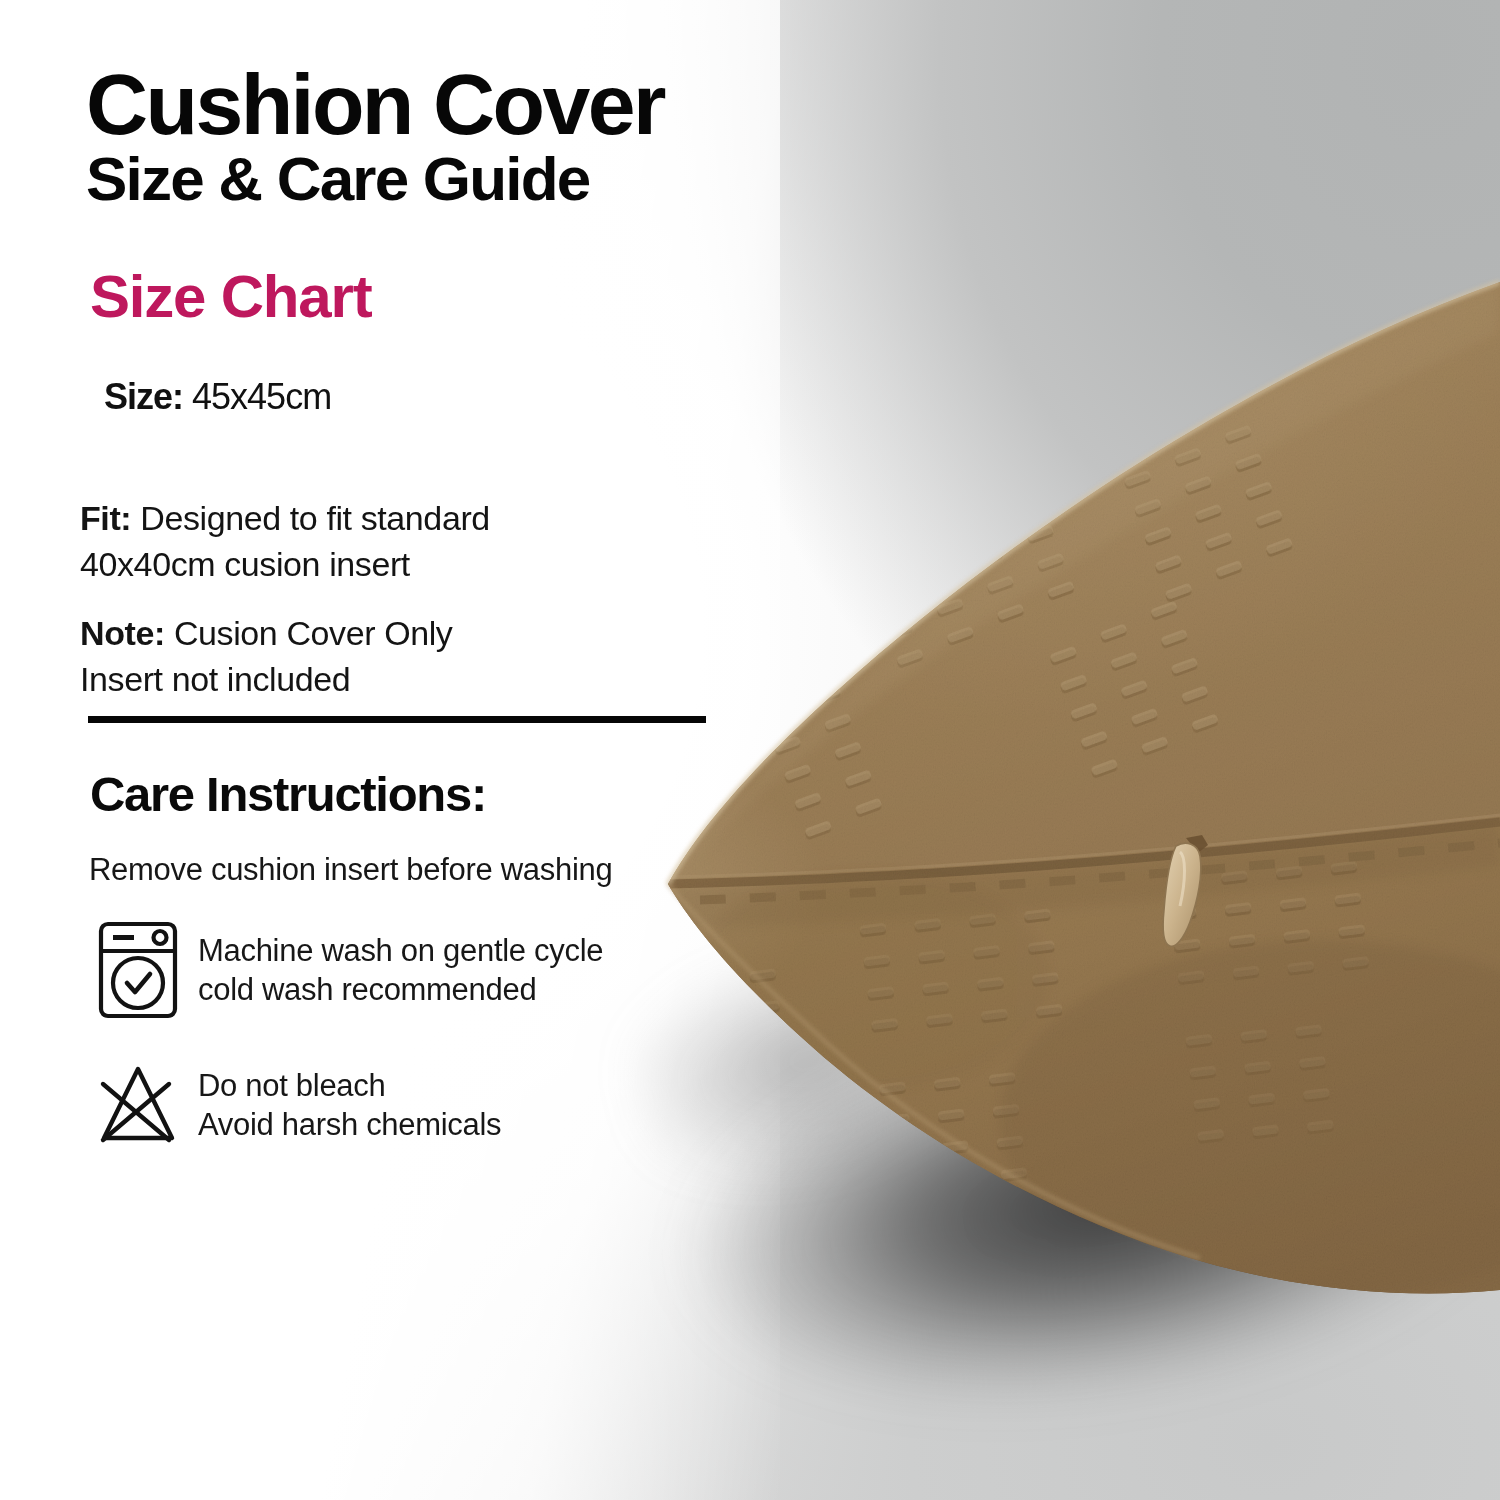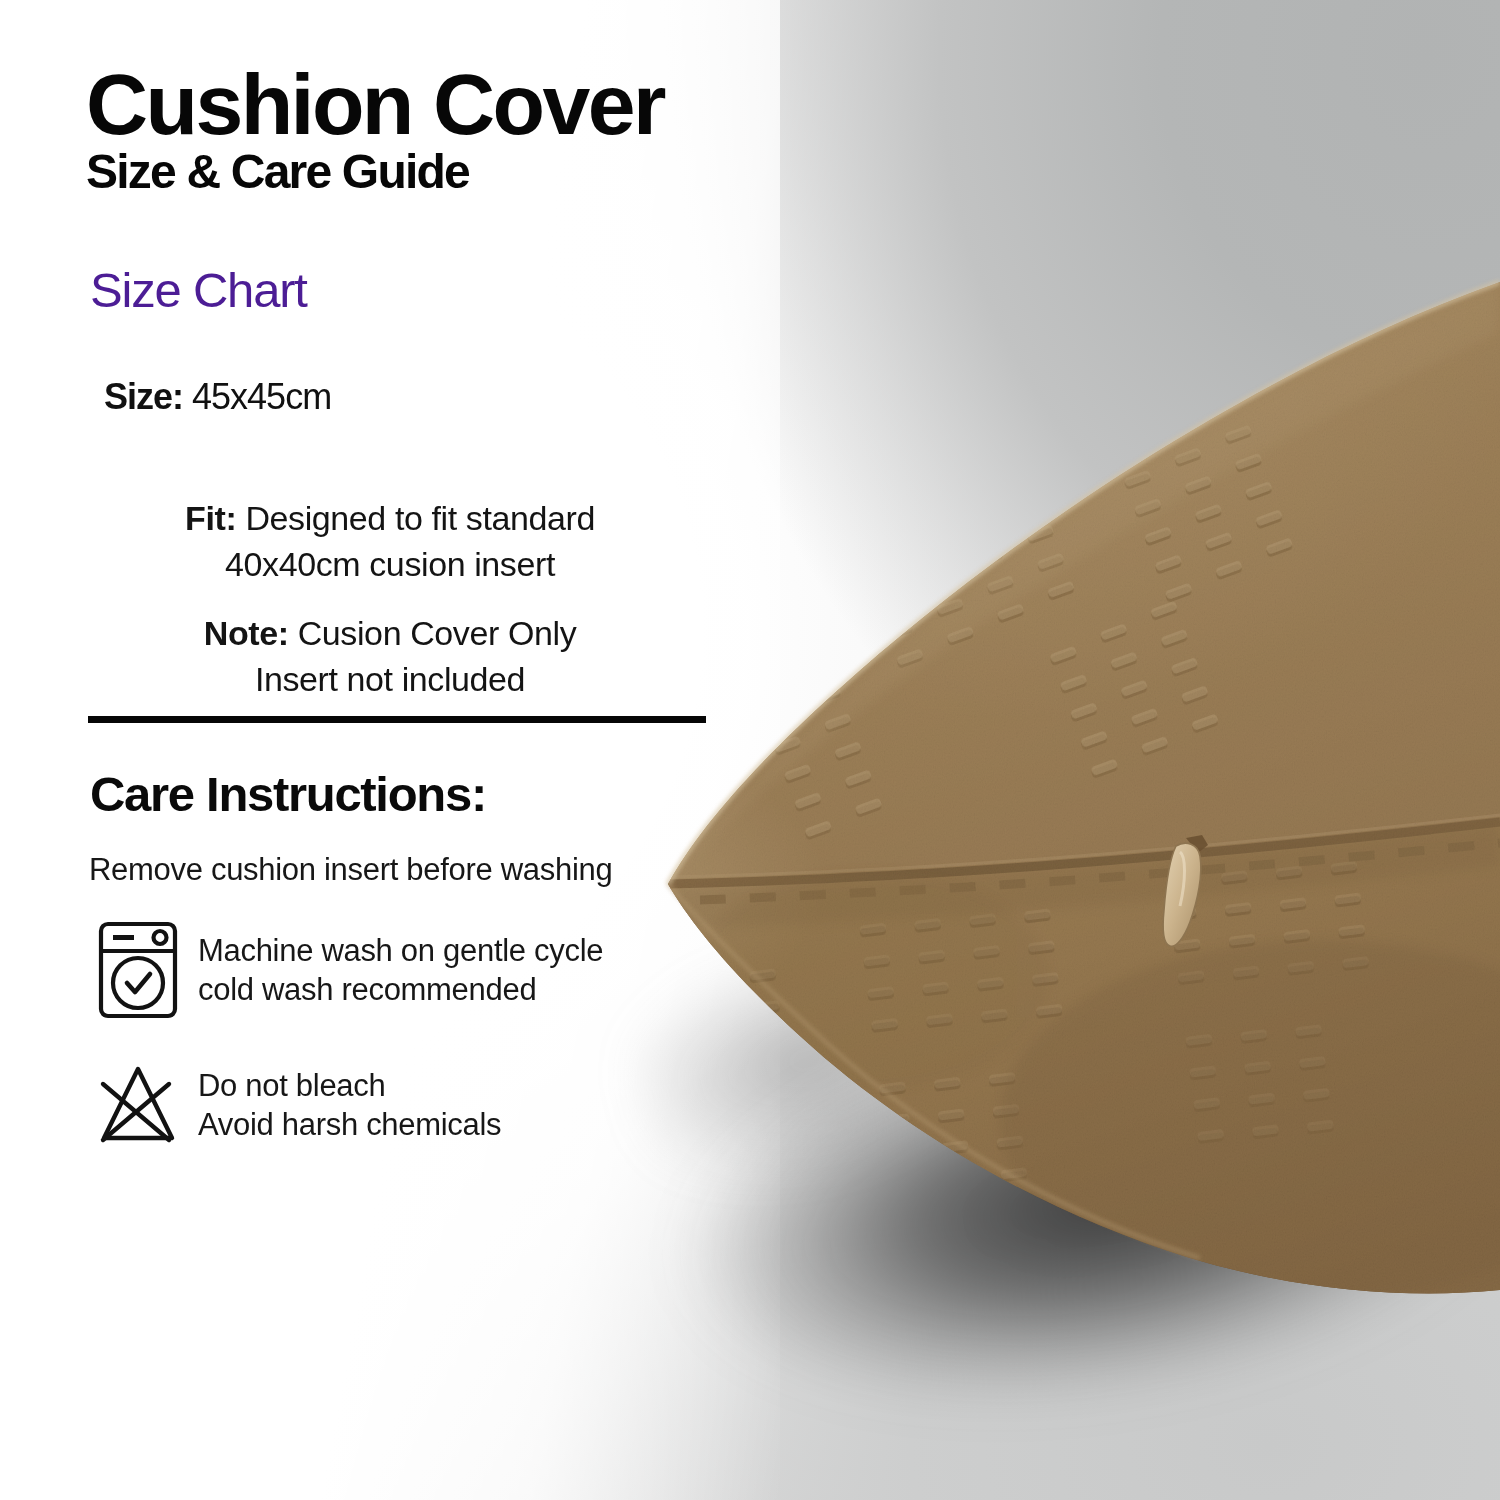--- a/index.html
+++ b/index.html
@@ -50,37 +50,37 @@
   
   #content { position:absolute; inset:0; z-index:3; }
 
   .title-main {
     position:absolute; left:86px; top:62px;
     font-size:86px; font-weight:800; letter-spacing:-2.6px;
     color:#070707; line-height:.98; white-space:nowrap;
   }
   .title-sub {
     position:absolute; left:86px; top:148px;
-    font-size:48px; font-weight:800; letter-spacing:-1.8px;
+    font-size:62px; font-weight:800; letter-spacing:-1.8px;
     color:#070707; line-height:1; white-space:nowrap;
   }
   .h-size-chart {
     position:absolute; left:90px; top:262px;
-    font-size:49px; font-weight:400; letter-spacing:-1.2px;
-    color:#4c1d95; white-space:nowrap;
+    font-size:60px; font-weight:700; letter-spacing:-1.2px;
+    color:#be185d; white-space:nowrap;
   }
   .row-size {
     position:absolute; left:104px; top:376px;
     font-size:36px; color:#111; white-space:nowrap; letter-spacing:-1px;
   }
   .row-size b { font-weight:800; }
 
   .blk-fit, .blk-note {
     position:absolute; left:80px; width:620px;
-    text-align:center; color:#141414;
+    text-align:left; color:#141414;
     font-size:34px; line-height:1.34; letter-spacing:-.4px;
   }
   .blk-fit { top:496px; }
   .blk-note { top:611px; }
   .blk-fit b, .blk-note b { font-weight:800; }
 
   .divider {
     position:absolute; left:88px; top:716px; width:618px; height:7px;
     background:#060606;
   }

